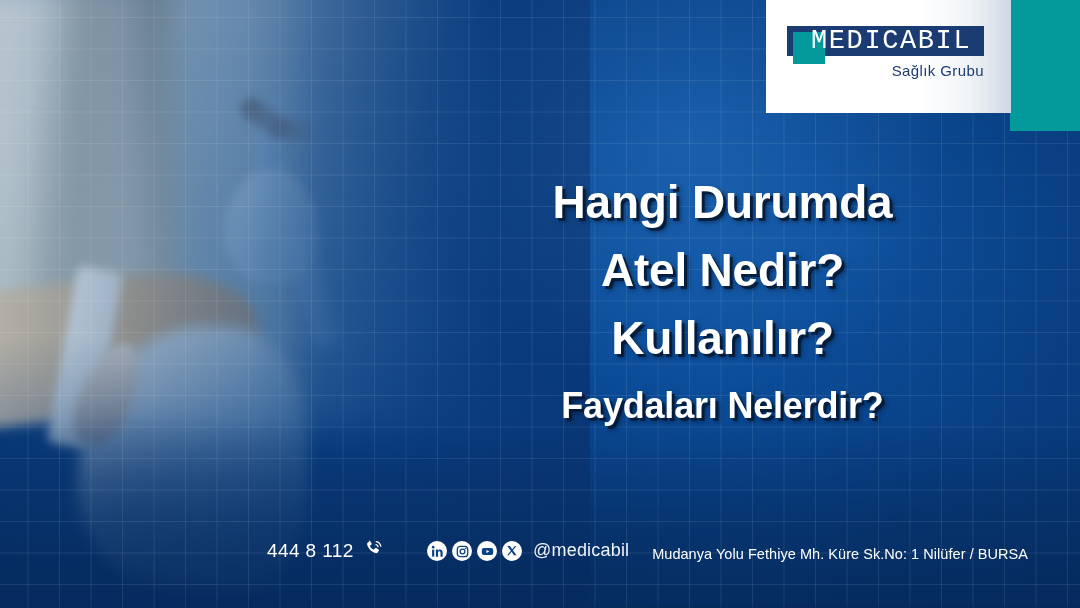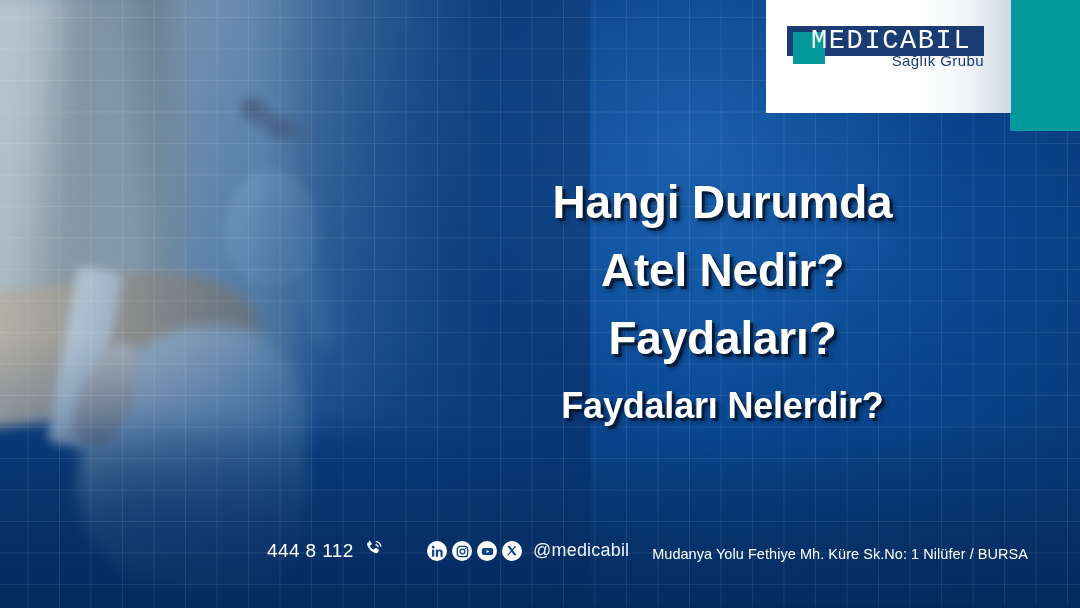--- a/index.html
+++ b/index.html
@@ -227,21 +227,21 @@
     z-index: 3;
     color: #ffffff;
     font-family: Liberation Mono, monospace;
     font-size: 27px;
     font-weight: 400;
     letter-spacing: 1.6px;
     line-height: 29px;
   }
   .logo-sub {
     position: absolute;
-    left: 0; top: 52px;
+    left: 0; top: 62px;
     width: 218px;
     text-align: right;
     color: #1b3c73;
     font-family: "Liberation Sans", sans-serif;
     font-size: 15px;
     font-weight: 400;
     letter-spacing: .4px;
     z-index: 3;
   }
 
@@ -360,21 +360,21 @@
   <div class="logo-panel">
     <div class="logo-bar"></div>
     <div class="logo-mark"></div>
     <div class="logo-word">MEDICABIL</div>
     <div class="logo-sub">Sağlık Grubu</div>
   </div>
 
   <div class="headline">
     <span class="line line-2">Hangi Durumda</span>
     <span class="line line-1">Atel Nedir?</span>
-    <span class="line line-3">Faydaları?</span>
+    <span class="line line-3">Kullanılır?</span>
     <span class="line line-4">Faydaları Nelerdir?</span>
   </div>
 
   <div class="footer">
 
     <div class="phone-block">
       <span class="phone-num">444 8 112</span>
       <span class="phone-icon">
         <svg width="21" height="21" viewBox="0 0 24 24" fill="none">
           <path d="M6.6 3.2c.5-.3 1.2-.2 1.5.3l1.7 2.6c.3.5.2 1.2-.3 1.5l-1.1.8c-.3.2-.4.6-.3.9.7 1.8 2.1 3.2 3.9 3.9.3.1.7 0 .9-.3l.8-1.1c.3-.5 1-.6 1.5-.3l2.6 1.7c.5.3.6 1 .3 1.5l-1 1.5c-.6.9-1.8 1.3-2.8 1-4.6-1.3-8.2-4.9-9.5-9.5-.3-1 .1-2.2 1-2.8l1.3-.9z" fill="#ffffff"></path>

